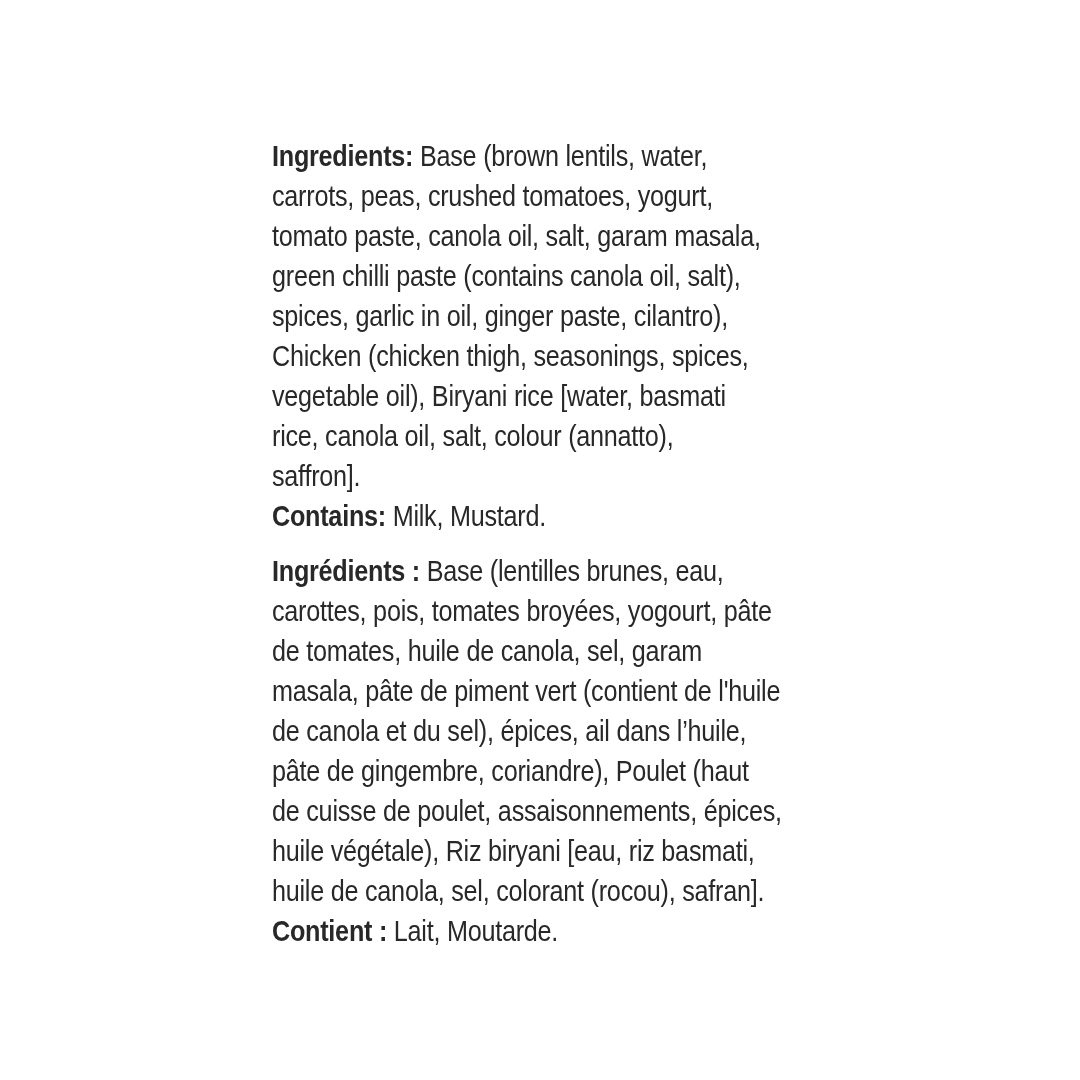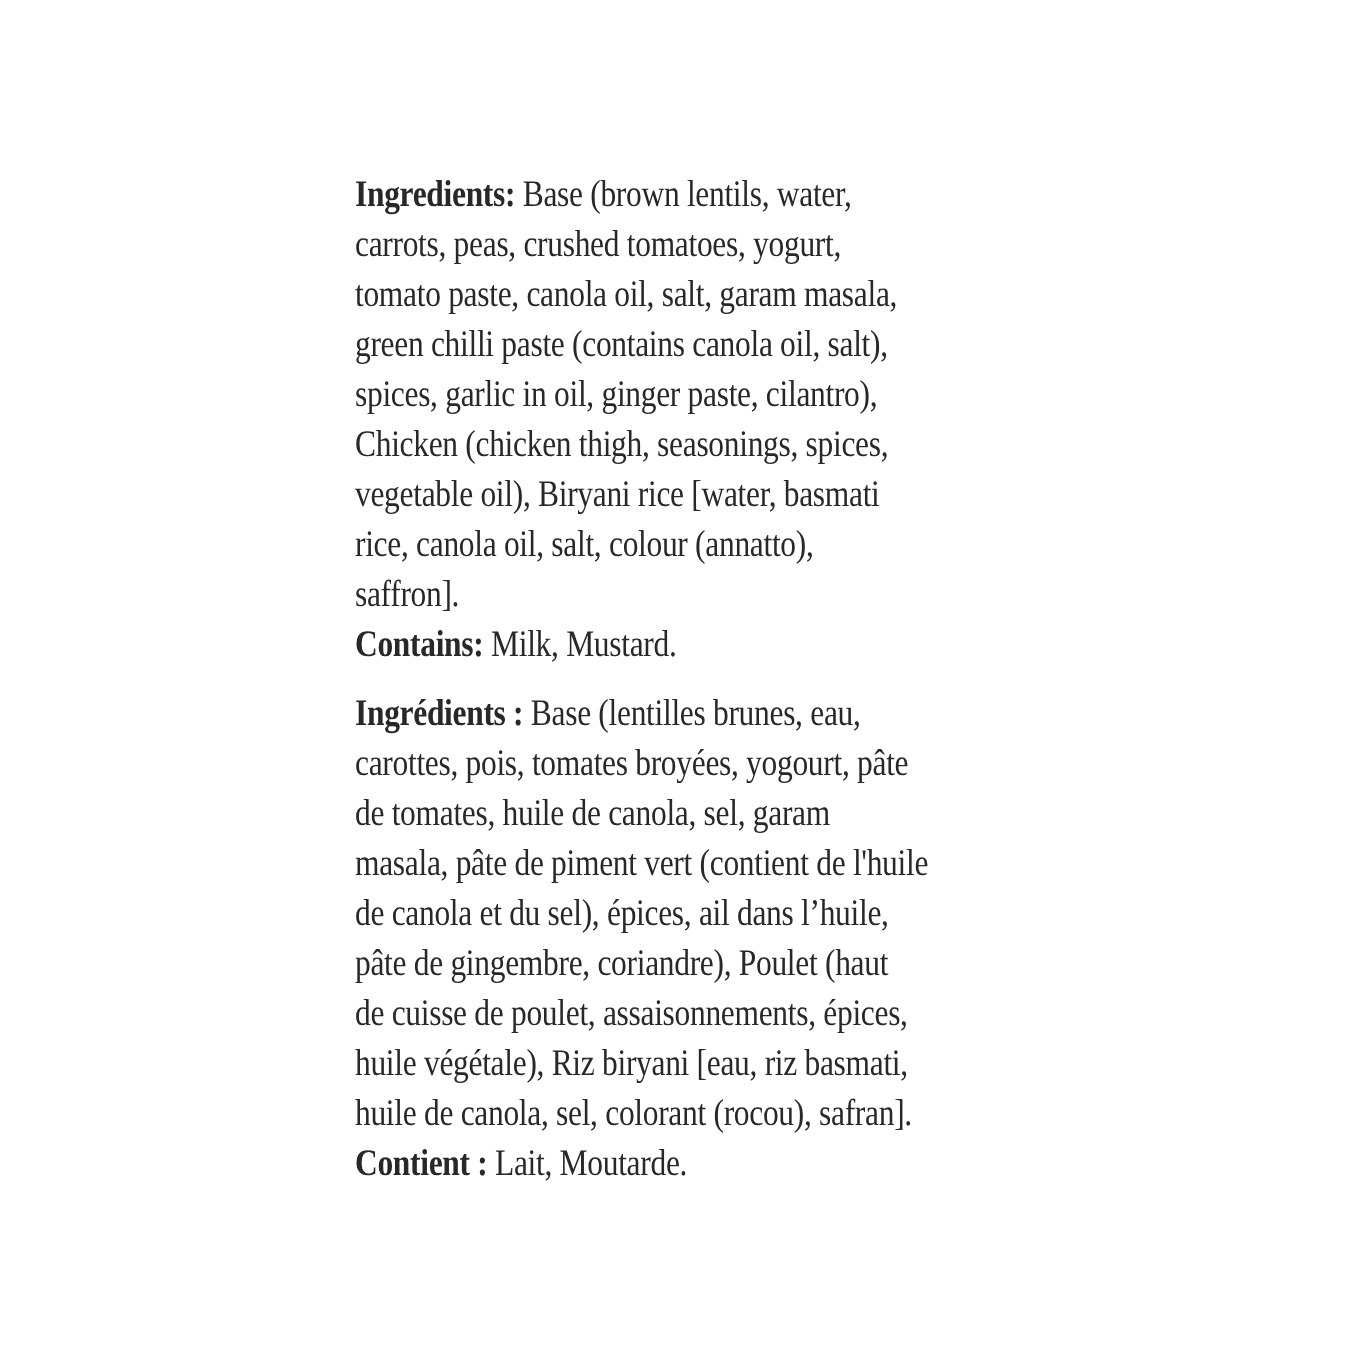--- a/index.html
+++ b/index.html
@@ -9,23 +9,22 @@
   }
   body {
     width: 1080px;
     height: 1080px;
     position: relative;
     overflow: hidden;
     font-family: "Liberation Sans", sans-serif;
   }
   .label-block {
     position: absolute;
-    left: 284px;
+    left: 272px;
     top: 136px;
-    font-family: Liberation Serif, serif;
   }
   .text-scale {
     transform: scaleX(0.84);
     transform-origin: 0 0;
     color: #282828;
     font-size: 30px;
     line-height: 40px;
     letter-spacing: -0.3px;
   }
   p.para {

